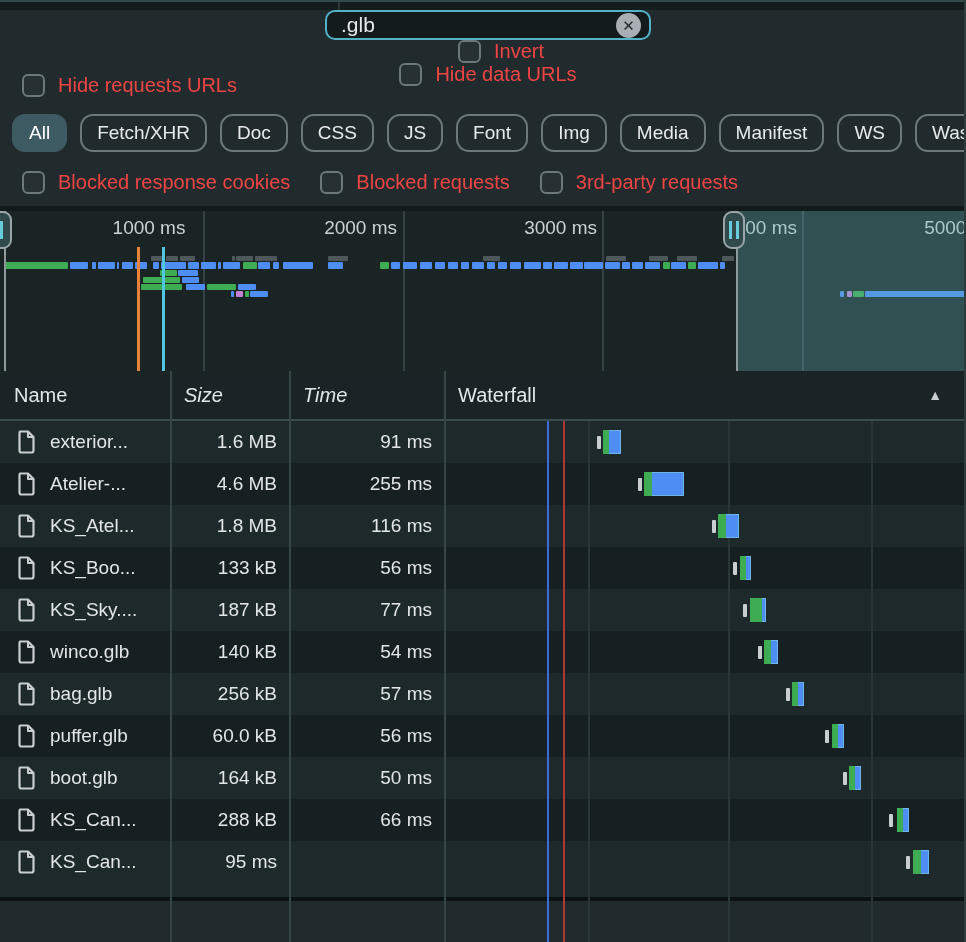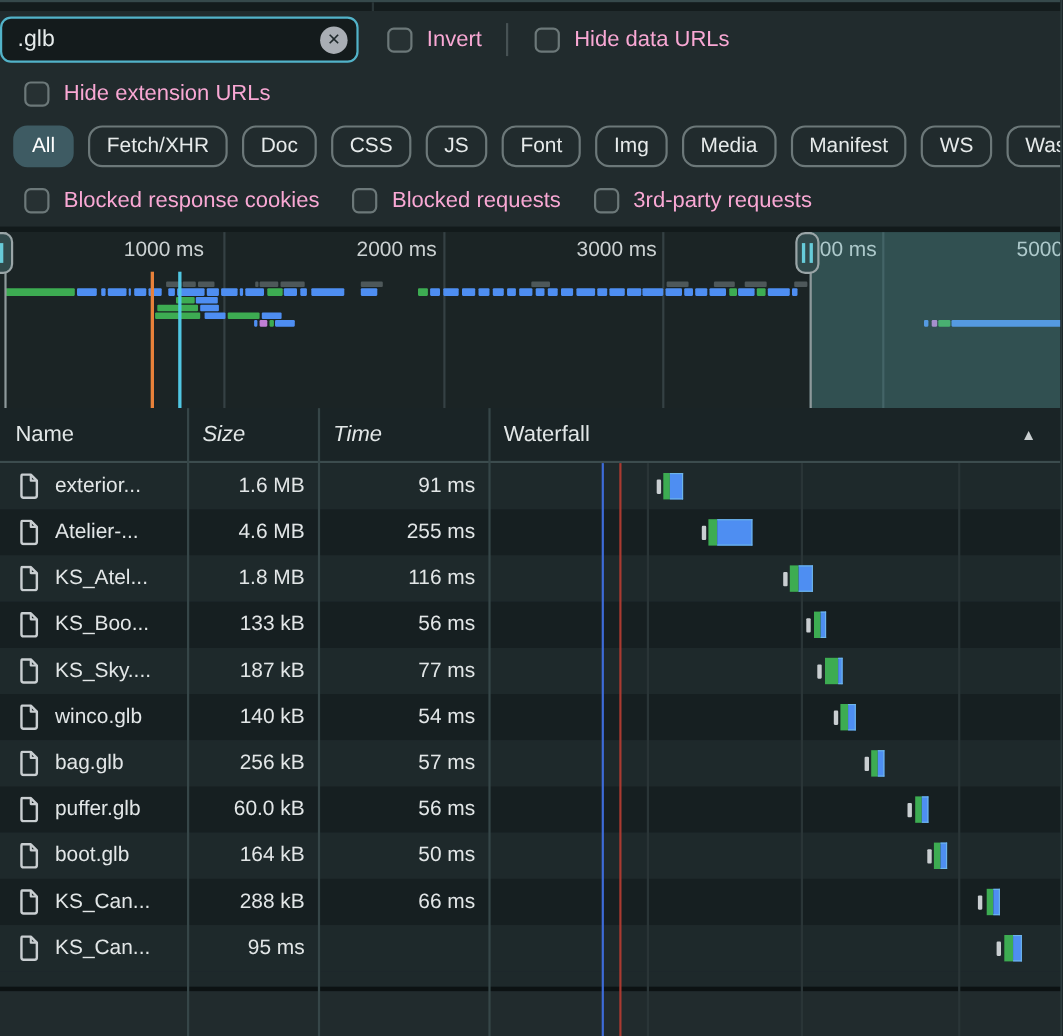--- a/index.html
+++ b/index.html
@@ -3,29 +3,29 @@
 <meta charset="utf-8">
 <style>
   html,body{margin:0;padding:0;background:#0c1213;}
   *{box-sizing:border-box;font-family:"Liberation Sans","DejaVu Sans",sans-serif;}
   .app{position:relative;width:966px;height:942px;background:#212b2d;color:#dce1e2;overflow:hidden;border-right:2px solid #2e3c3e;}
   
   .top-strip{height:10px;background:#141c1d;border-top:2px solid #36494b;position:relative;}
   .top-strip .tdiv{position:absolute;left:338px;top:0;width:2px;height:100%;background:#2a3638;}
   
   .tb{display:flex;align-items:center;}
-  .tb1{height:52px;}
+  .tb1{height:52px;padding-left:12px;flex-direction:column;}
   .tb2{height:46px;padding-left:22px;}
   .tb3{height:48px;padding-left:22px;gap:30px;}
   .search{width:326px;height:42px;border:2px solid #52b3c9;border-radius:10px;background:#141b1c;display:flex;align-items:center;padding:0 8px 0 12px;}
   .search input{flex:1;background:transparent;border:none;outline:none;color:#e6ebeb;font-size:21px;min-width:0;}
   .clear-btn{width:25px;height:25px;border-radius:50%;background:#a9aeb4;border:none;color:#202a2c;font-size:15px;font-weight:bold;line-height:1;display:flex;align-items:center;justify-content:center;cursor:pointer;padding:0;}
   .cbgroup{display:flex;align-items:center;gap:13px;cursor:pointer;}
   .cb{width:23px;height:23px;border:2px solid #6c7879;border-radius:6px;background:#273133;flex:0 0 auto;}
-  .cblabel{font-size:20px;color:#f9a8d4;white-space:nowrap;}
+  .cblabel{font-size:20px;color:#ef4444;white-space:nowrap;}
   .vdiv{width:2px;height:30px;background:#475254;margin:0 24px 0 22px;}
   .ml26{margin-left:26px;}
   
   .pills{height:50px;display:flex;align-items:center;gap:13px;padding-left:12px;overflow:hidden;}
   .pill{height:38px;border:2px solid #6c7879;border-radius:13px;background:transparent;color:#e6eaea;font-size:19px;font-weight:500;padding:0 15px;display:flex;align-items:center;cursor:pointer;white-space:nowrap;}
   .pill.sel{border:none;background:#3e5b63;color:#ffffff;padding:0 17px;}
   
   .sep{height:5px;background:#121a1b;}
   .overview{position:relative;height:160px;background:#1b2425;overflow:hidden;}
   .ov-grid{position:absolute;top:0;width:2px;height:160px;background:#35423f44;background:#354144;}
@@ -87,21 +87,21 @@
     <span class="vdiv"></span>
     <label class="cbgroup">
       <span class="cb"></span>
       <span class="cblabel">Hide data URLs</span>
     </label>
   </div>
 
   <div class="tb tb2">
     <label class="cbgroup">
       <span class="cb"></span>
-      <span class="cblabel">Hide extension URLs</span>
+      <span class="cblabel">Hide requests URLs</span>
     </label>
   </div>
 
   <div class="pills" id="pills">
       <button class="pill sel">All</button>
       <button class="pill">Fetch/XHR</button>
       <button class="pill">Doc</button>
       <button class="pill">CSS</button>
       <button class="pill">JS</button>
       <button class="pill">Font</button>

